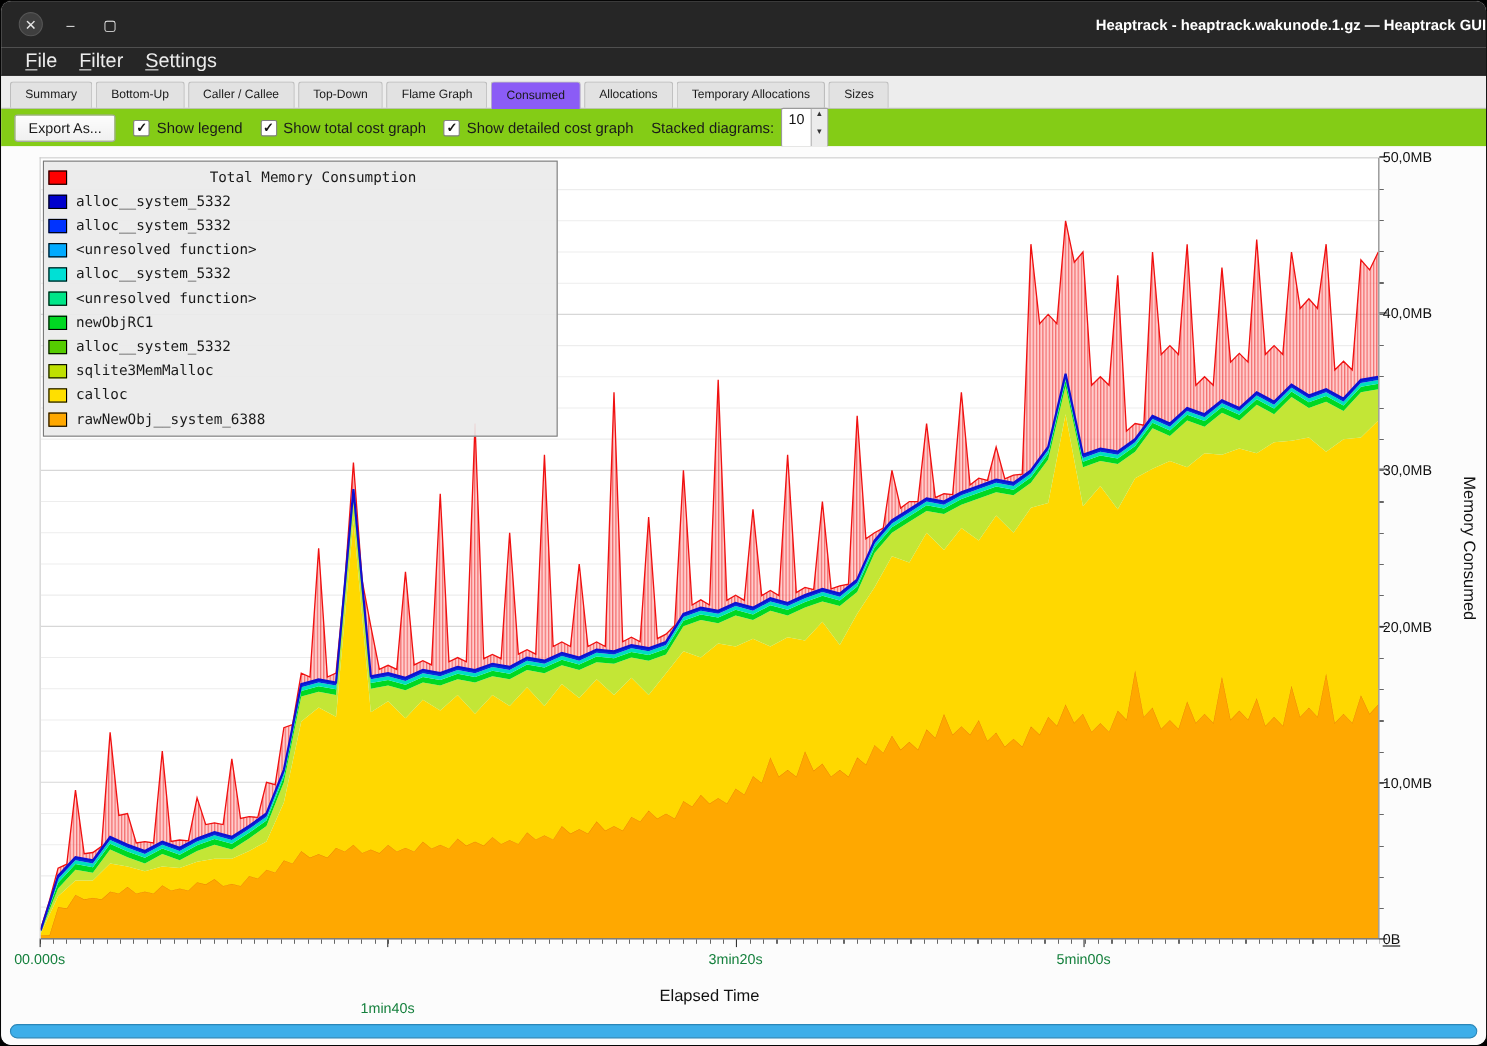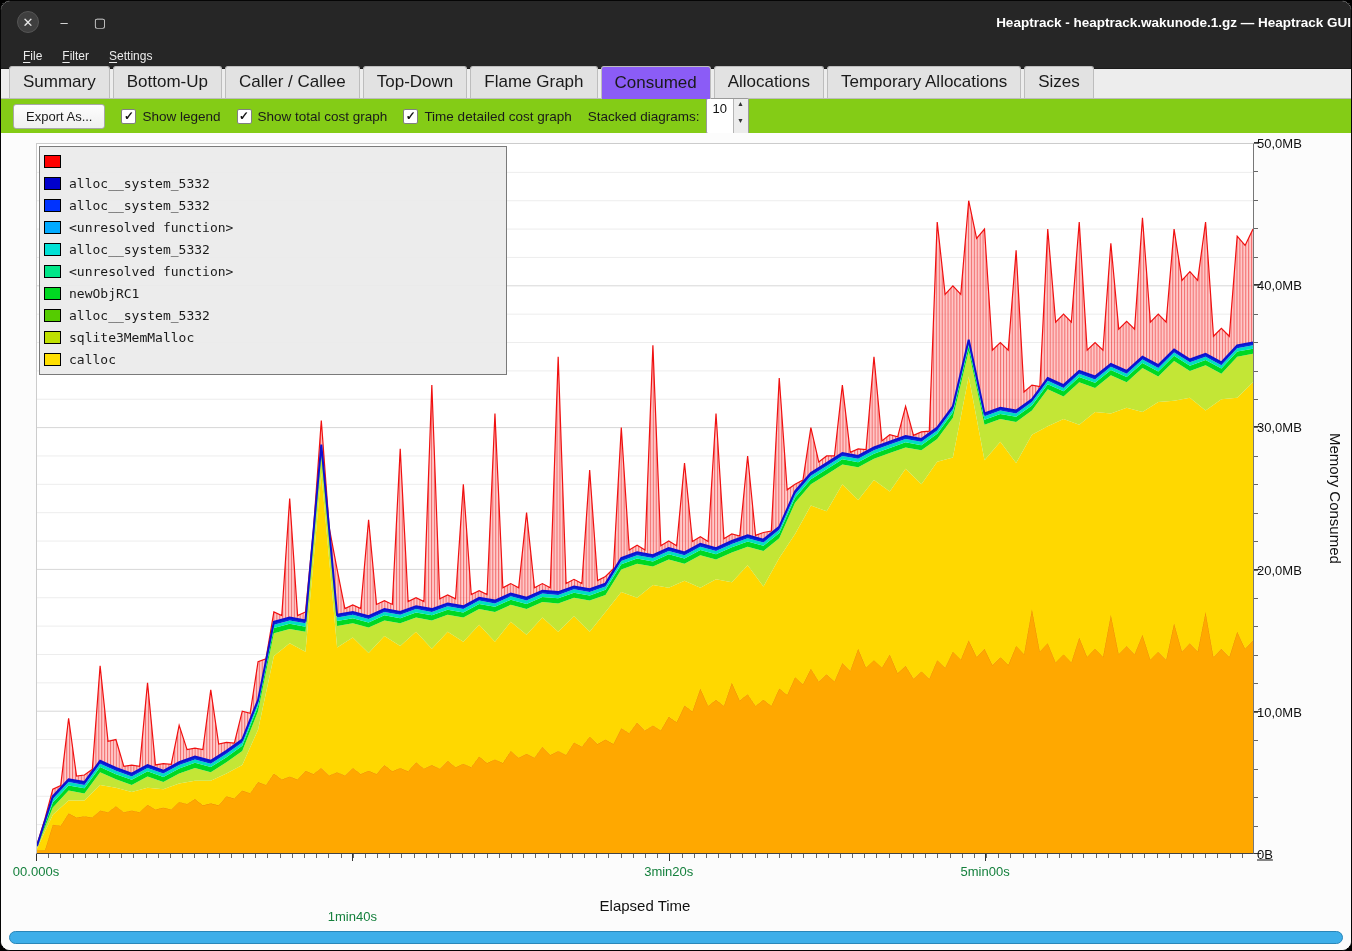--- a/index.html
+++ b/index.html
@@ -8,26 +8,26 @@
 
   
   .titlebar { height:42px; background:#262626; display:flex; align-items:center; position:relative; flex:none; }
   .win-controls { position:absolute; left:16px; top:0; height:100%; display:flex; align-items:center; gap:14px; }
   .win-btn { width:22px; height:22px; border-radius:50%; display:flex; align-items:center; justify-content:center; color:#e8e8e8; font-size:13px; cursor:default; }
   .win-btn.close { background:#3f3f3f; border:1px solid #555; }
   .win-title { width:100%; text-align:right; color:#ffffff; font-weight:bold; font-size:13.5px; }
 
   
   .menubar { height:26px; background:#262626; border-bottom:1px solid #1b1b1b; display:flex; align-items:center; padding-left:12px; flex:none; }
-  .menu-item { color:#ececec; font-size:12px; padding:3px 10px; border-radius:3px; }
+  .menu-item { color:#ececec; font-size:18px; padding:3px 10px; border-radius:3px; }
   .menu-item u { text-decoration:underline; text-underline-offset:2px; }
 
   
   .tabbar { height:30px; background:#ededed; border-bottom:1px solid #bdbdbd; display:flex; align-items:flex-end; padding:3px 0 0 8px; flex:none; }
-  .tab { font-size:17px; color:#1a1a1a; padding:5px 13px 6px 13px; background:#e2e2e2; border:1px solid #bdbdbd; border-bottom:none; border-radius:3px 3px 0 0; margin-right:3px; white-space:nowrap; }
+  .tab { font-size:11px; color:#1a1a1a; padding:5px 13px 6px 13px; background:#e2e2e2; border:1px solid #bdbdbd; border-bottom:none; border-radius:3px 3px 0 0; margin-right:3px; white-space:nowrap; }
   .tab.active { background:#8b5cf6; padding-top:6px; position:relative; top:1px; }
 
   
   .toolbar { height:34px; background:#84cc16; display:flex; align-items:center; gap:16px; padding:0 12px; flex:none; font-size:13.5px; color:#1a1a1a; }
   .btn { padding:4px 12px; font-size:13px; color:#1a1a1a; background:linear-gradient(#fdfdfd,#f0f0f0); border:1px solid #a8a8a8; border-radius:3px; }
   .cb-item { display:flex; align-items:center; gap:6px; }
   .cb-box { width:15px; height:15px; background:#fff; border:1px solid #808080; border-radius:2px; display:flex; align-items:center; justify-content:center; font-size:12px; line-height:1; color:#141414; font-weight:bold; }
   .spin-group { display:flex; align-items:center; gap:6px; }
   .spinbox { display:inline-flex; border:1px solid #9a9a9a; border-radius:2px; background:#fff; height:36px; }
   .spin-value { width:26px; padding:2px 0 0 6px; font-size:13px; color:#111; }
@@ -106,21 +106,21 @@
         <span class="cb-item">
           <span class="cb-box">✓</span>
           <span>Show legend</span>
         </span>
         <span class="cb-item">
           <span class="cb-box">✓</span>
           <span>Show total cost graph</span>
         </span>
         <span class="cb-item">
           <span class="cb-box">✓</span>
-          <span>Time detailed cost graph</span>
+          <span>Show detailed cost graph</span>
         </span>
       </span>
     <span class="spin-group">
       <span>Stacked diagrams:</span>
       <span class="spinbox">
         <span class="spin-value">10</span>
         <span class="spin-arrows">
           <span class="spin-arrow">▲</span>
           <span class="spin-arrow">▼</span>
         </span>
@@ -204,20 +204,21 @@
         <span style="bottom: 40%;">20,0MB</span>
         <span style="bottom: 60%;">30,0MB</span>
         <span style="bottom: 80%;">40,0MB</span>
         <span style="bottom: 100%;">50,0MB</span>
       </div>
     <div class="ylabel-title">Memory Consumed</div>
 
     <div class="legend" id="legend">
         <div class="lg-row">
           <span class="lg-swatch" style="background: rgb(255, 0, 0);"></span>
+          <span class="lg-title">Total Memory Consumption</span>
         </div>
         <div class="lg-row">
           <span class="lg-swatch" style="background: rgb(0, 0, 204);"></span>
           <span class="lg-label">alloc__system_5332</span>
         </div>
         <div class="lg-row">
           <span class="lg-swatch" style="background: rgb(0, 51, 255);"></span>
           <span class="lg-label">alloc__system_5332</span>
         </div>
         <div class="lg-row">
@@ -241,18 +242,22 @@
           <span class="lg-label">alloc__system_5332</span>
         </div>
         <div class="lg-row">
           <span class="lg-swatch" style="background: rgb(191, 224, 0);"></span>
           <span class="lg-label">sqlite3MemMalloc</span>
         </div>
         <div class="lg-row">
           <span class="lg-swatch" style="background: rgb(255, 223, 0);"></span>
           <span class="lg-label">calloc</span>
         </div>
+        <div class="lg-row">
+          <span class="lg-swatch" style="background: rgb(255, 168, 0);"></span>
+          <span class="lg-label">rawNewObj__system_6388</span>
+        </div>
       </div>
 
     <div class="range-slider"></div>
   </div>
 
 </div>
 
 </body></html>

